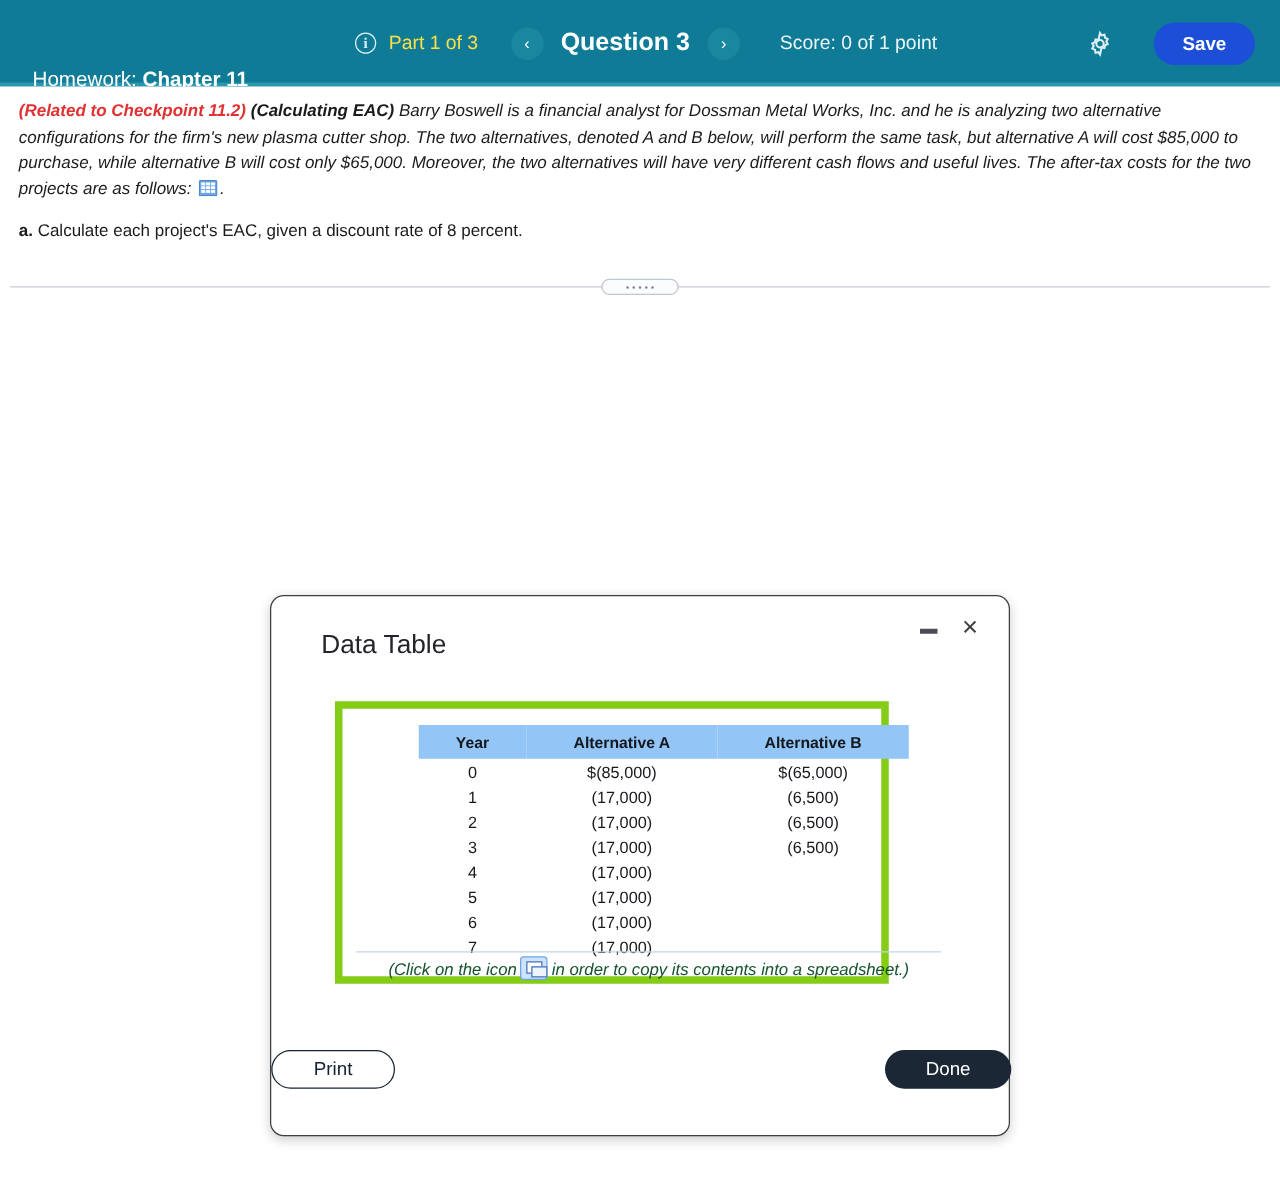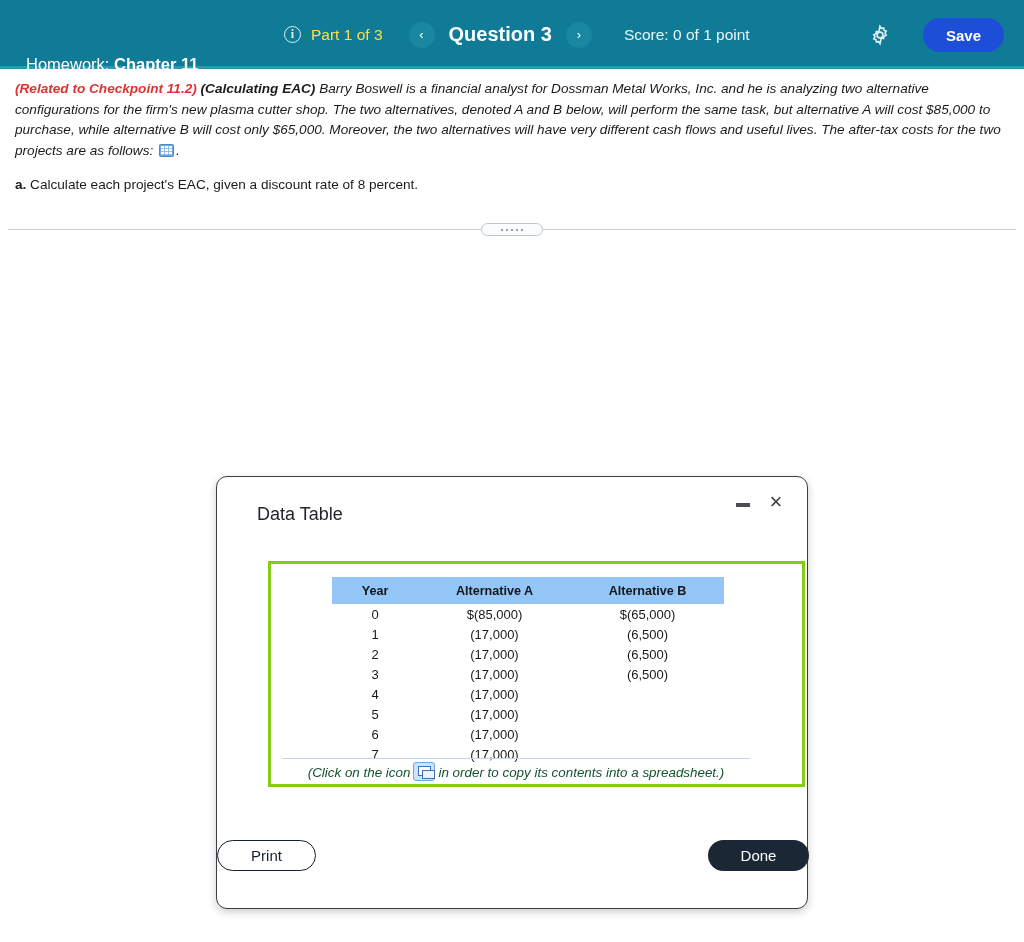--- a/index.html
+++ b/index.html
@@ -160,42 +160,42 @@
   .modal {
     position: absolute; left: 216px; top: 476px;
     width: 592px; height: 433px;
     background: #ffffff;
     border: 1.5px solid #3c3f44;
     border-radius: 11px;
     box-shadow: 0 3px 9px rgba(0,0,0,0.20);
   }
   .modal-title {
     position: absolute; left: 40px; top: 27px;
-    font-size: 18px; color: #22242a;
+    font-size: 21px; color: #22242a;
   }
   .modal-min {
     position: absolute; right: 54px; top: 17px;
     width: 20px; height: 22px; cursor: pointer;
     display: flex; align-items: center; justify-content: center;
   }
   .modal-min i {
     display: block; width: 14px; height: 3.5px; background: #4a4d52;
   }
   .modal-close {
     position: absolute; right: 18px; top: 12px;
     width: 26px; height: 26px; cursor: pointer;
     display: flex; align-items: center; justify-content: center;
     color: #3a3d42; font-size: 22px; line-height: 22px;
     font-family: "Liberation Sans", sans-serif;
   }
 
   .table-box {
     position: absolute; left: 51px; top: 84px;
-    width: 537px; height: 226px;
-    border: 3px solid #84cc16;
+    width: 443px; height: 226px;
+    border: 6px solid #84cc16;
     background: #ffffff;
   }
   table.dt {
     position: absolute; left: 61px; top: 13px;
     width: 392px;
     border-collapse: collapse;
     font-size: 13px;
   }
   table.dt th {
     background: #93c5f7;

